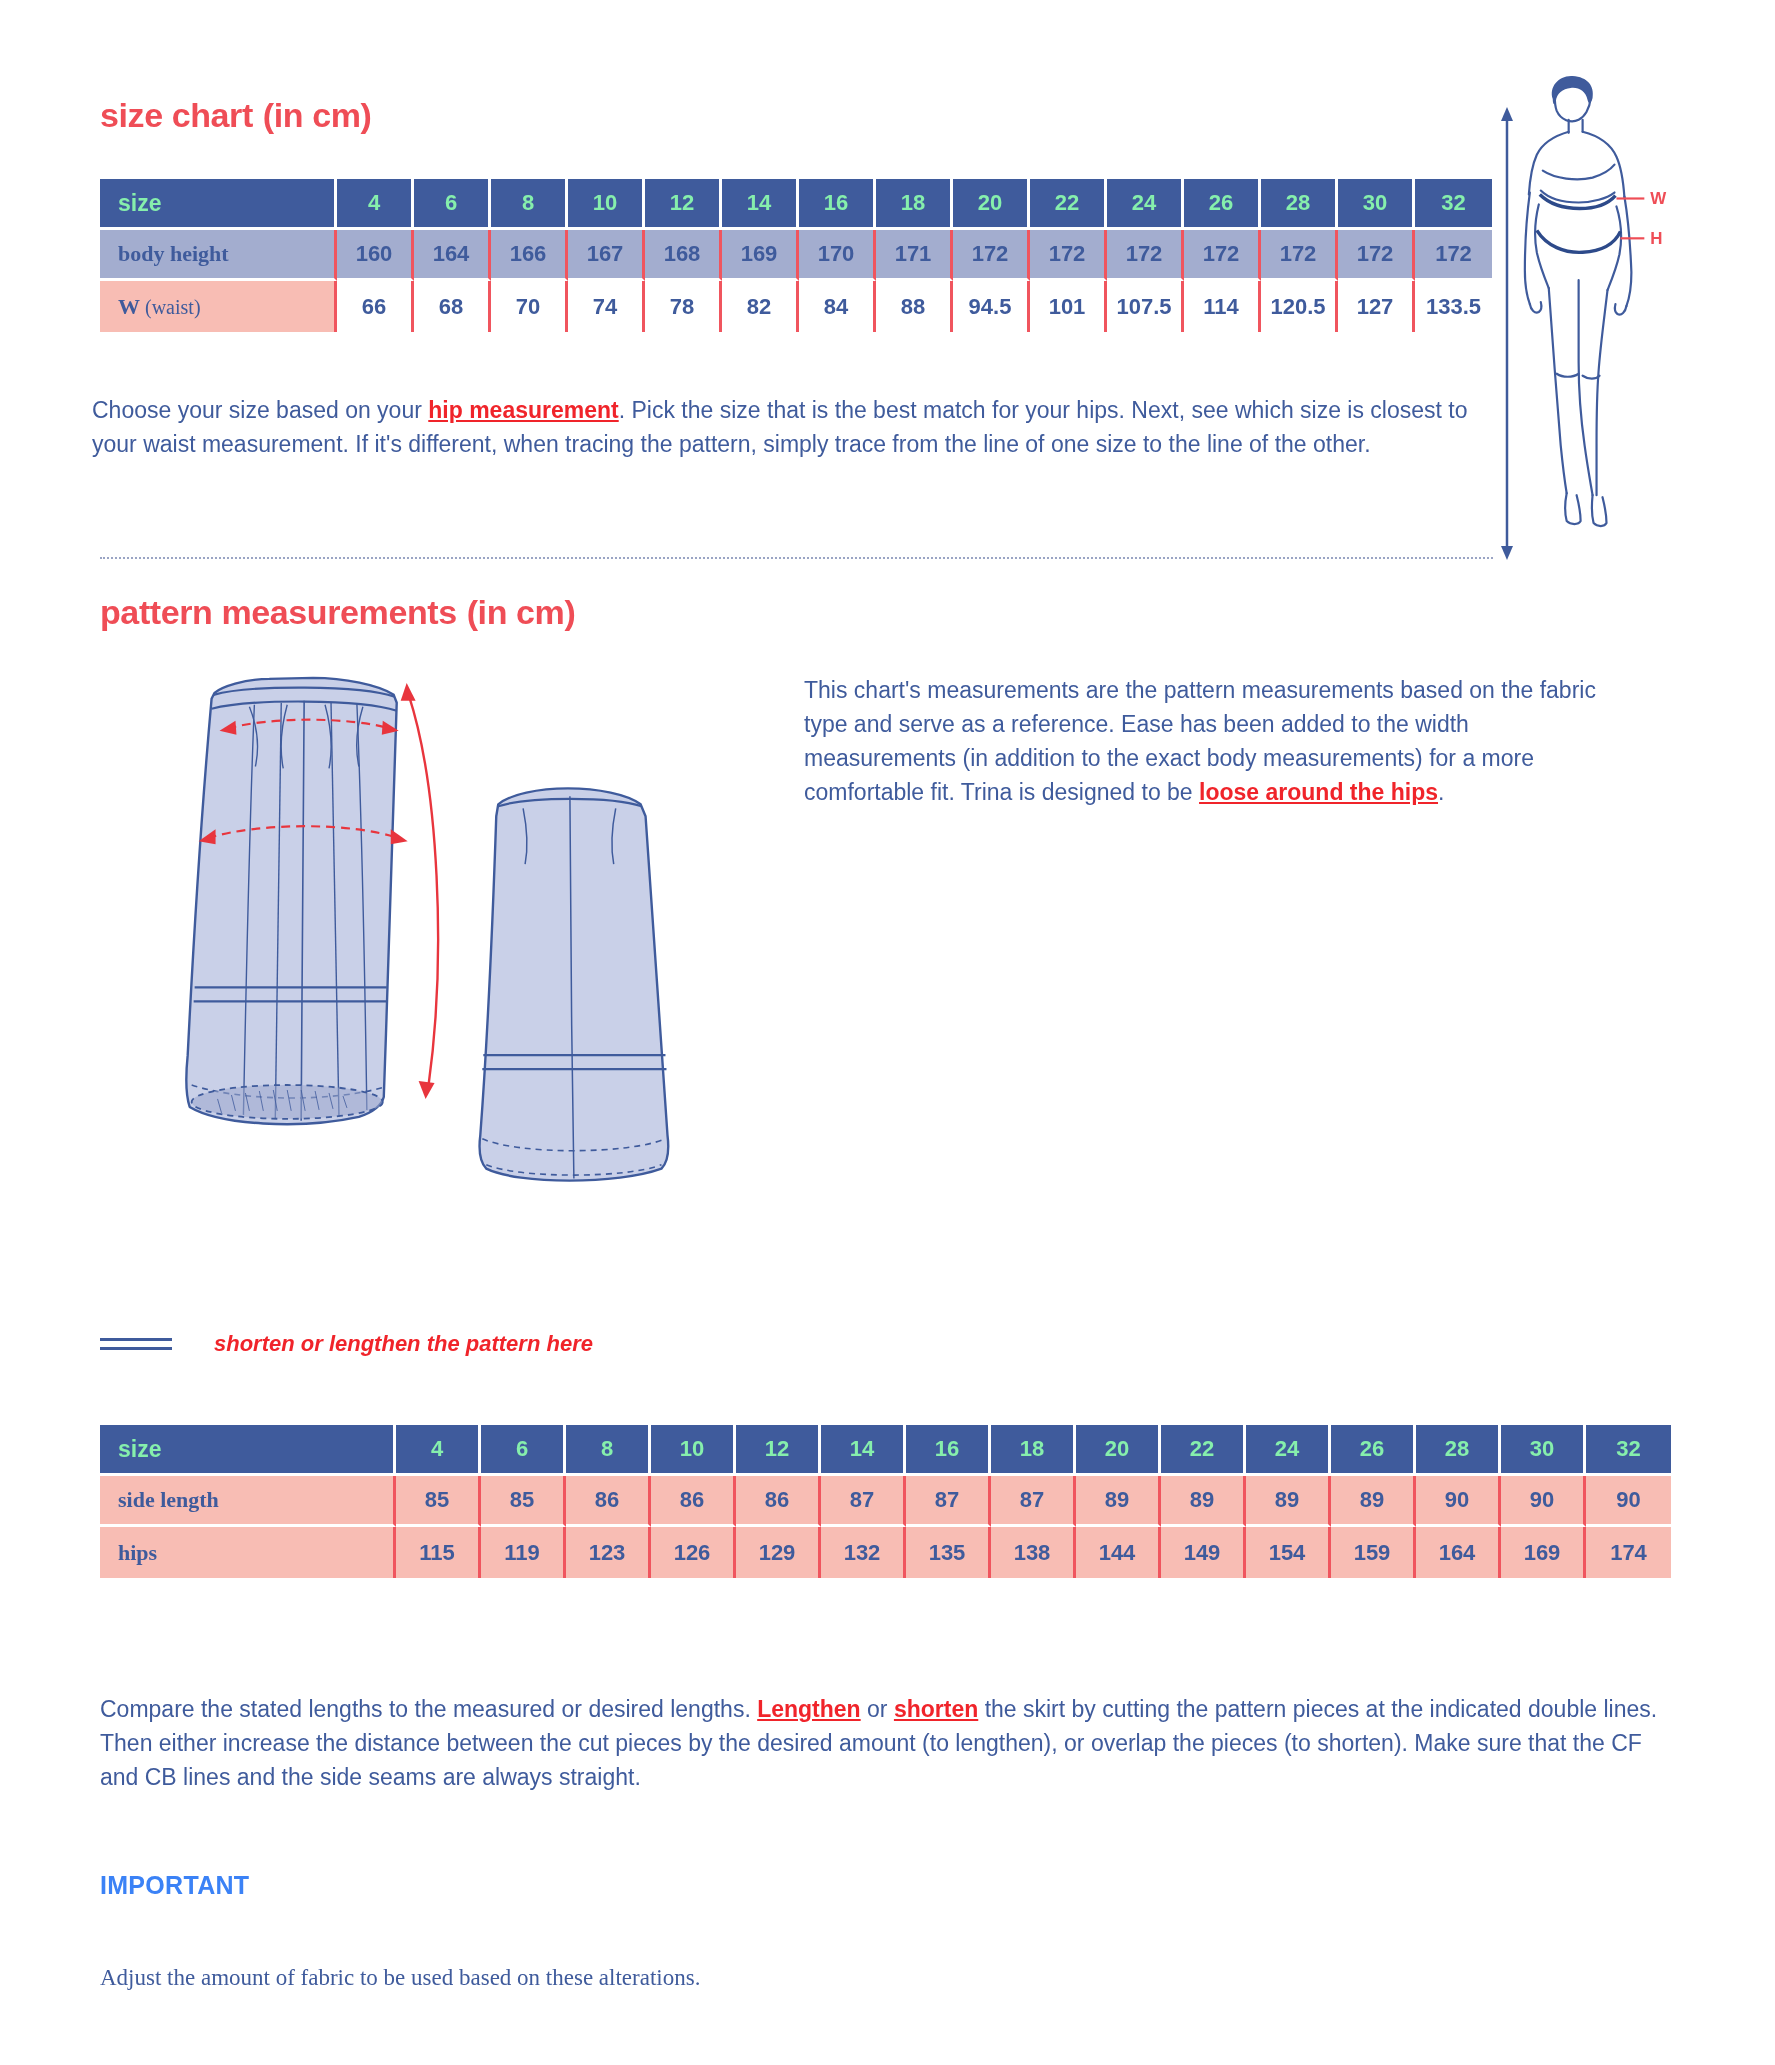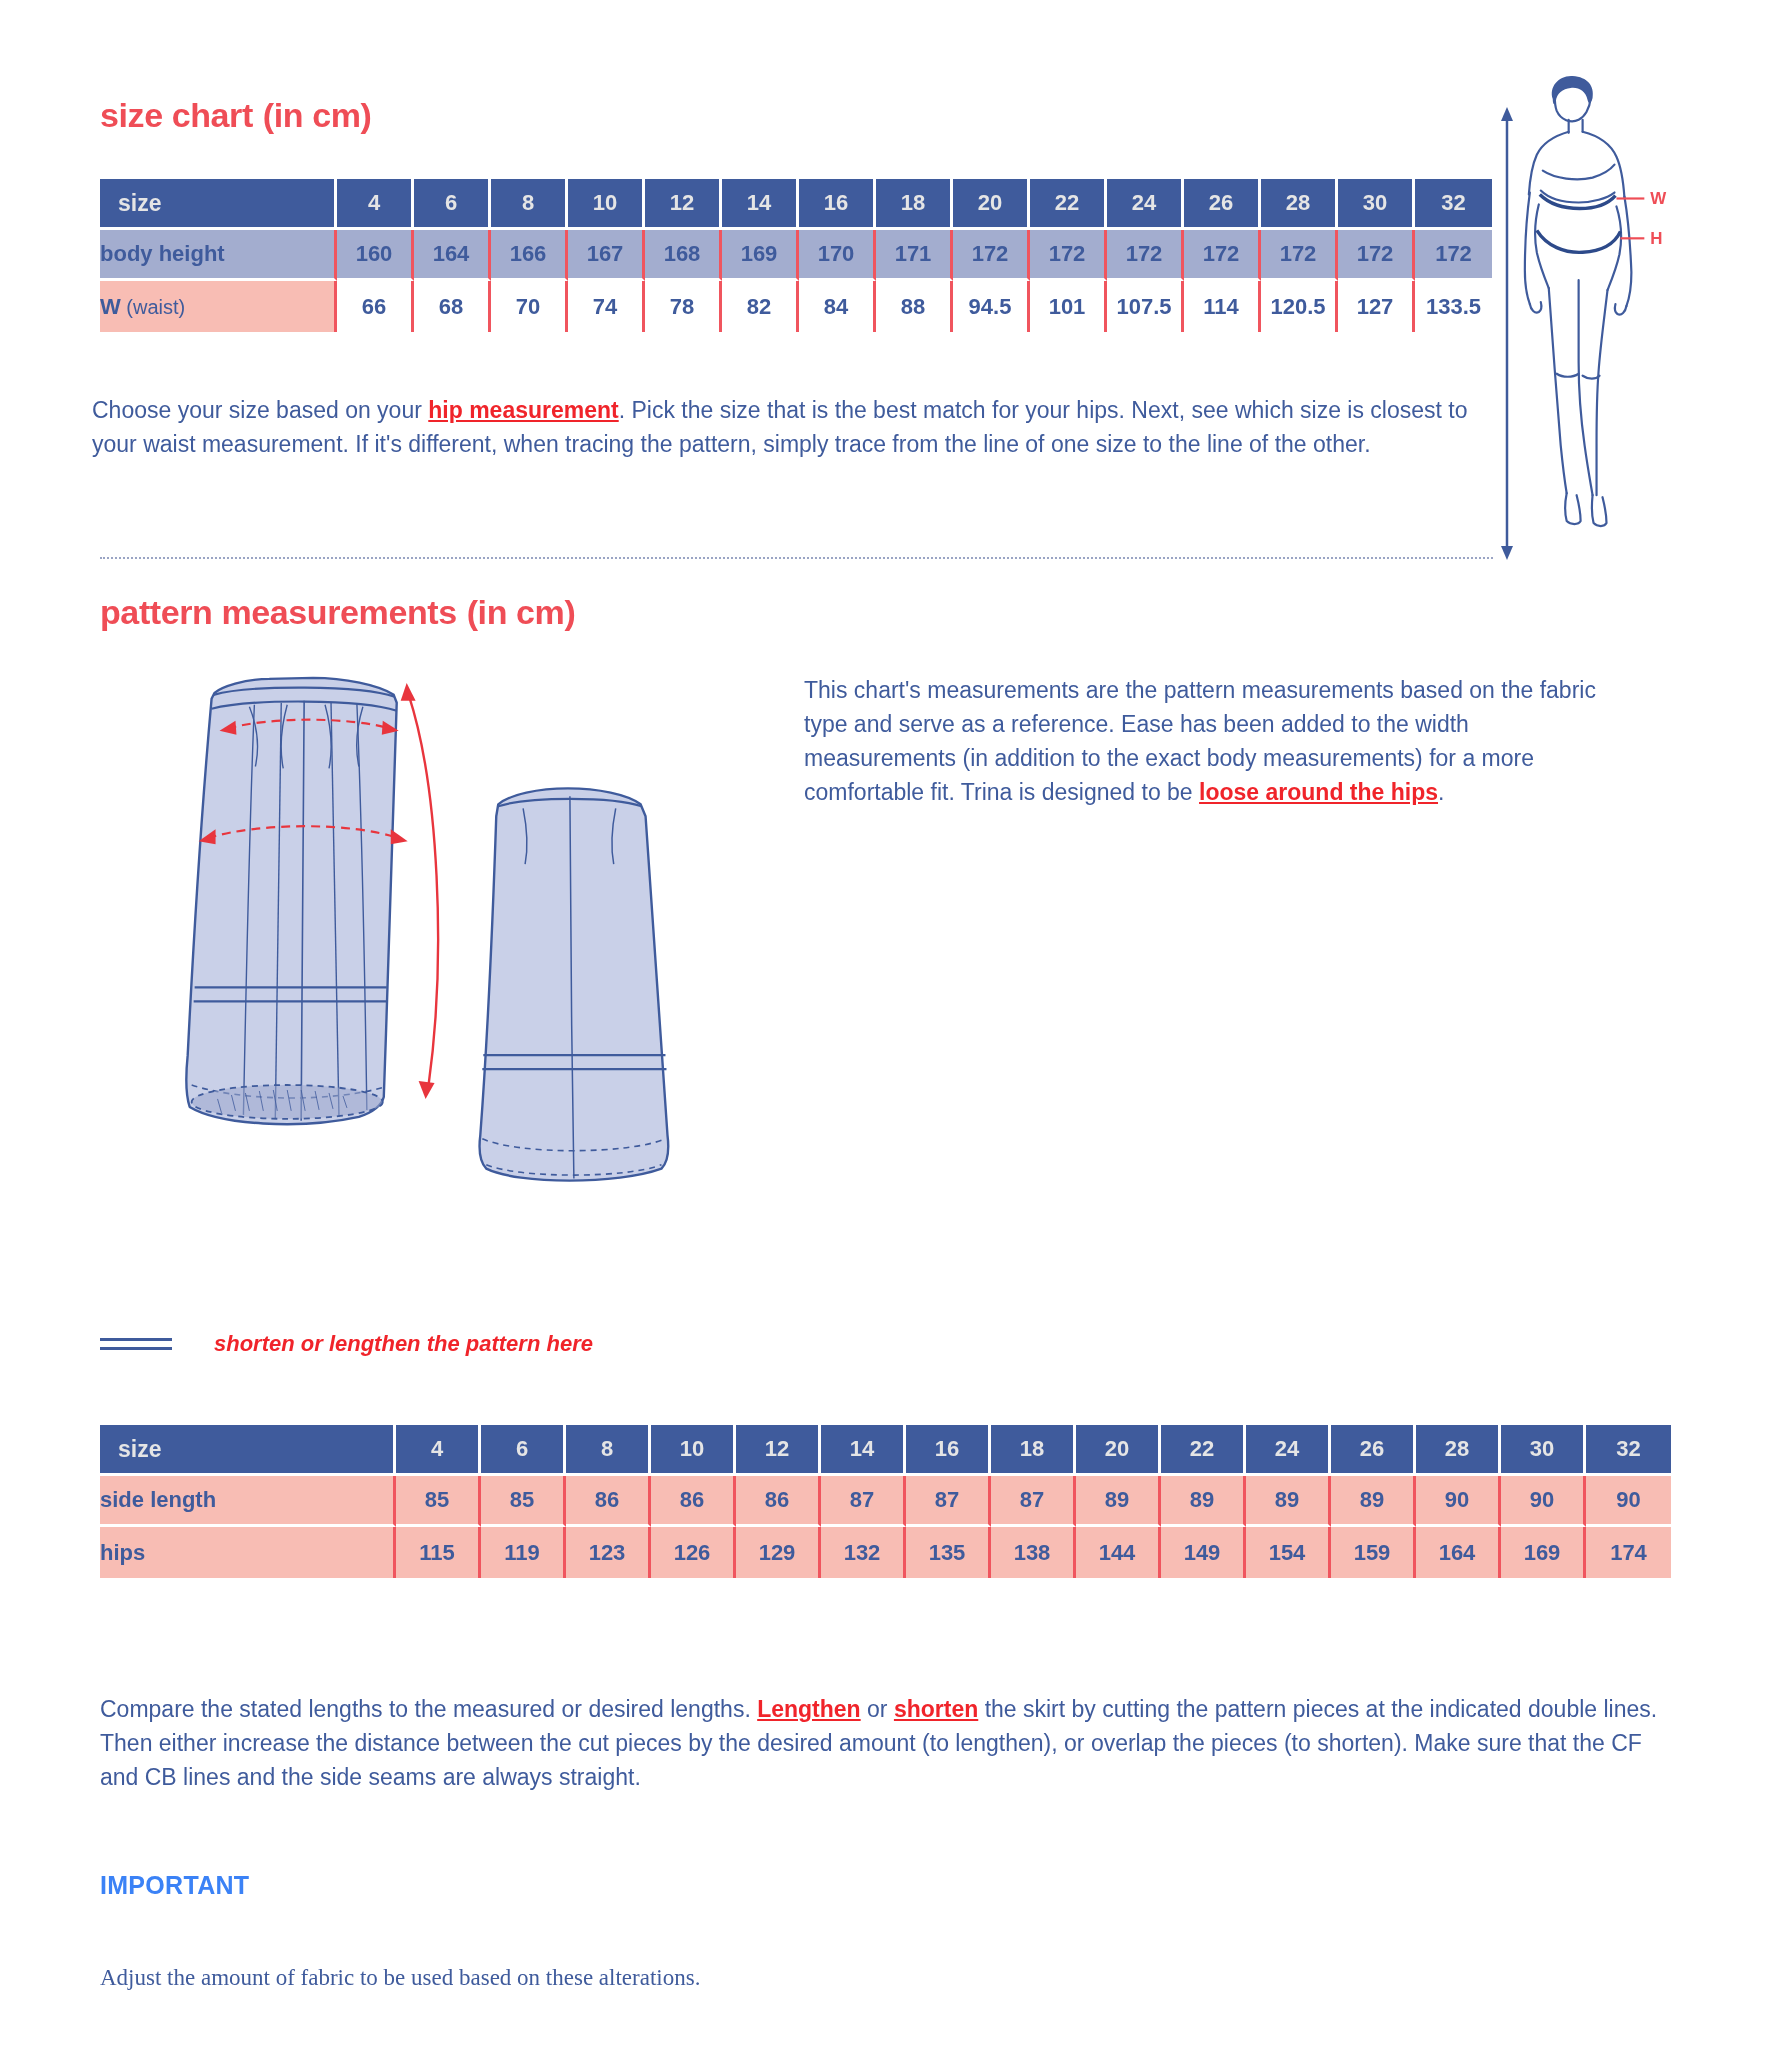--- a/index.html
+++ b/index.html
@@ -39,41 +39,43 @@
     text-align: center;
     vertical-align: middle;
     font-size: 22px;
     font-weight: bold;
     color: #3f5b9c;
     height: 51px;
     position: relative;
   }
   .chart-table thead th {
     background: #3f5b9c;
-    color: #e5e5e5;
+    color: #86efac;
     font-size: 22px;
     border-right: 3px solid #ffffff;
     border-bottom: 3px solid #ffffff;
   }
   .chart-table thead th:last-child { border-right: none; }
   .chart-table thead th.rowlabel {
     text-align: left;
     padding-left: 18px;
     font-size: 23px;
   }
   .chart-table tbody td {
     border-right: 3px solid #f0555e;
     border-bottom: 3px solid #ffffff;
   }
   .chart-table tbody tr:last-child td { border-bottom: none; }
   .chart-table tbody td:last-child { border-right: none; }
   .chart-table tbody td.rowlabel {
     text-align: left;
+    padding-left: 18px;
     border-right: 3px solid #f0555e;
     font-size: 22px;
+    font-family: Liberation Serif, serif;
   }
   .bg-lav   { background: #a3adcf; }
   .bg-pink  { background: #f8bdb4; }
   .bg-white { background: #ffffff; }
   .lbl-lav  { background: #a3adcf; }
   .lbl-pink { background: #f8bdb4; }
   .muted-label { font-weight: normal; font-size: 20px; }
 
   
   .body-copy {

